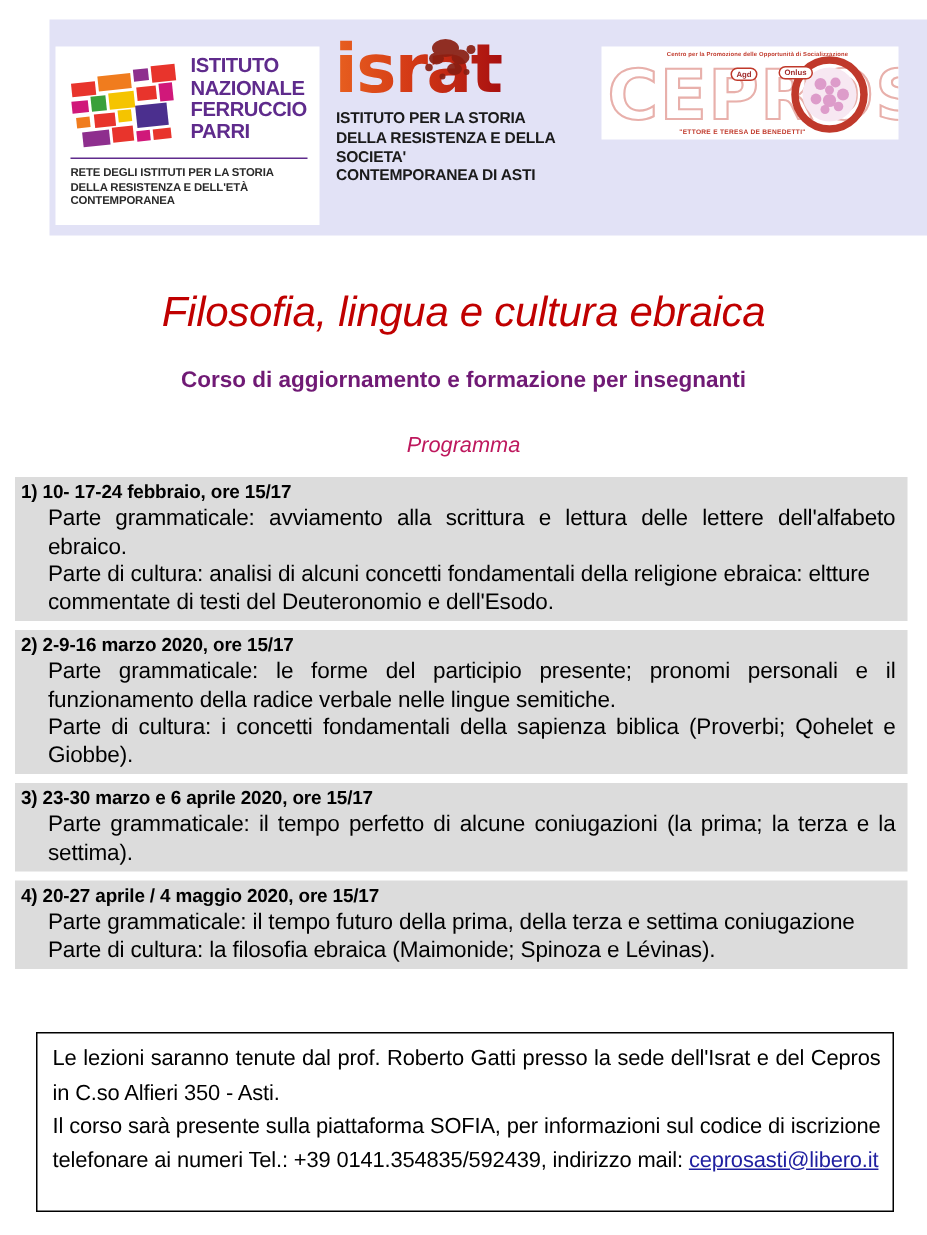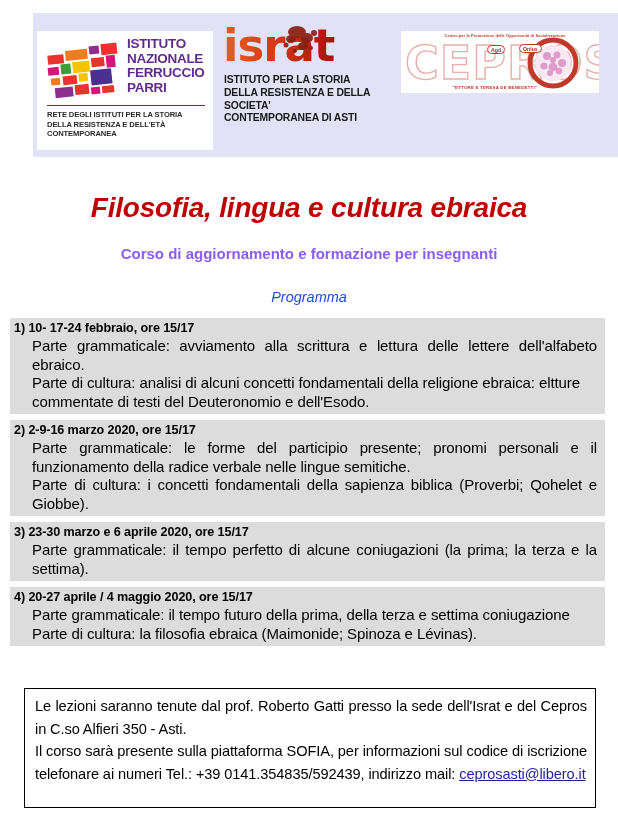--- a/index.html
+++ b/index.html
@@ -145,44 +145,44 @@
   }
 
   
   .main-title {
     position: absolute;
     left: 0;
     top: 192px;
     width: 618px;
     text-align: center;
     font-size: 28px;
-    font-weight: bold;
+    font-weight: normal;
     font-style: italic;
     color: #c00000;
     letter-spacing: -0.2px;
   }
   .subtitle {
     position: absolute;
     left: 0;
     top: 245px;
     width: 618px;
     text-align: center;
     font-size: 15px;
     font-weight: bold;
-    color: #8b5cf6;
+    color: #701a75;
   }
   .programma {
     position: absolute;
     left: 0;
     top: 289px;
     width: 618px;
     text-align: center;
     font-size: 14.5px;
     font-style: italic;
-    color: #1d4ed8;
+    color: #be185d;
   }
 
   
   .program {
     position: absolute;
     left: 10px;
     top: 318px;
     width: 595px;
   }
   .prog-item {

